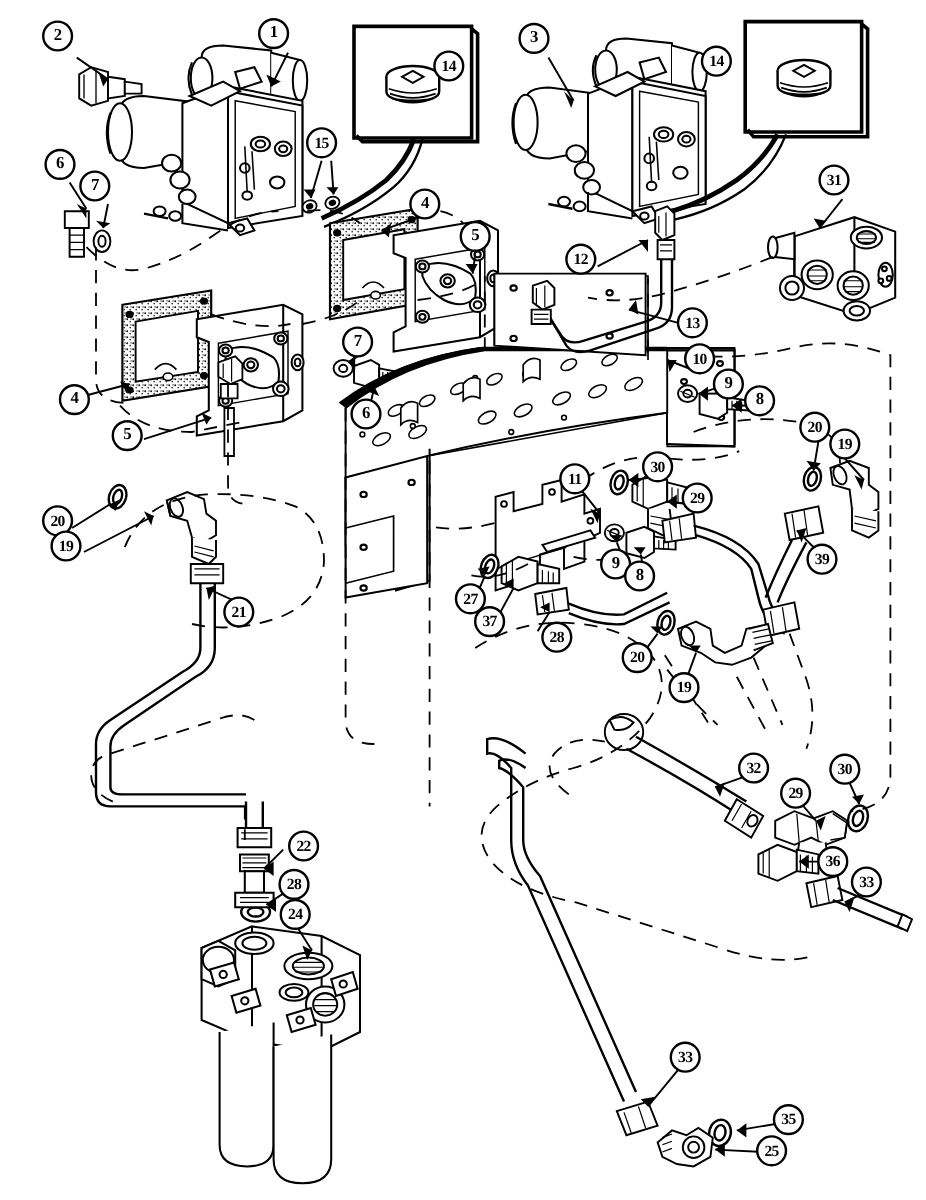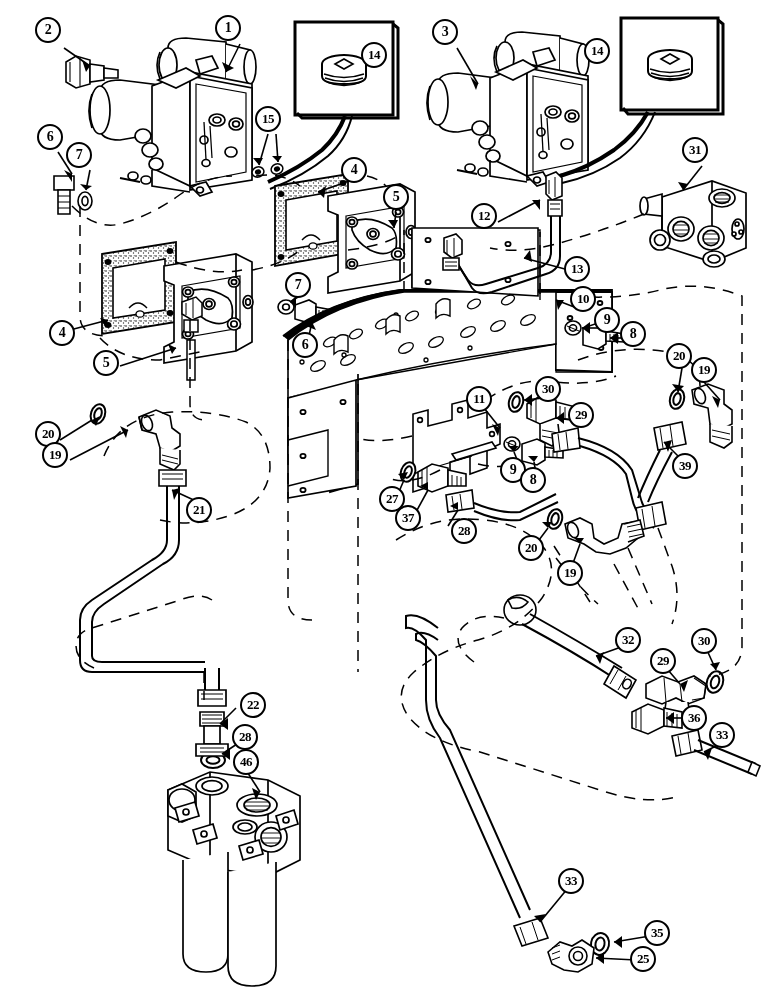--- a/index.html
+++ b/index.html
@@ -732,19 +732,19 @@
       <div class="callout wide" style="left: 186px; top: 497px; text-align: center;">21</div>
       <div class="callout wide" style="left: 518px; top: 535px;">20</div>
       <div class="callout wide" style="left: 557px; top: 560px;">19</div>
       <div class="callout wide" style="left: 615px; top: 627px; text-align: center;">32</div>
       <div class="callout wide" style="left: 691px; top: 628px;">30</div>
       <div class="callout wide" style="left: 650px; top: 648px;">29</div>
       <div class="callout wide" style="left: 681px; top: 705px;">36</div>
       <div class="callout wide" style="left: 709px; top: 722px;">33</div>
       <div class="callout wide" style="left: 240px; top: 692px;">22</div>
       <div class="callout wide" style="left: 232px; top: 724px;">28</div>
-      <div class="callout wide" style="left: 233px; top: 749px;">46</div>
+      <div class="callout wide" style="left: 233px; top: 749px;">24</div>
       <div class="callout wide" style="left: 558px; top: 868px;">33</div>
       <div class="callout wide" style="left: 644px; top: 920px;">35</div>
       <div class="callout wide" style="left: 630px; top: 946px;">25</div>
     </div>
 
 </div>
 
 </body></html>

